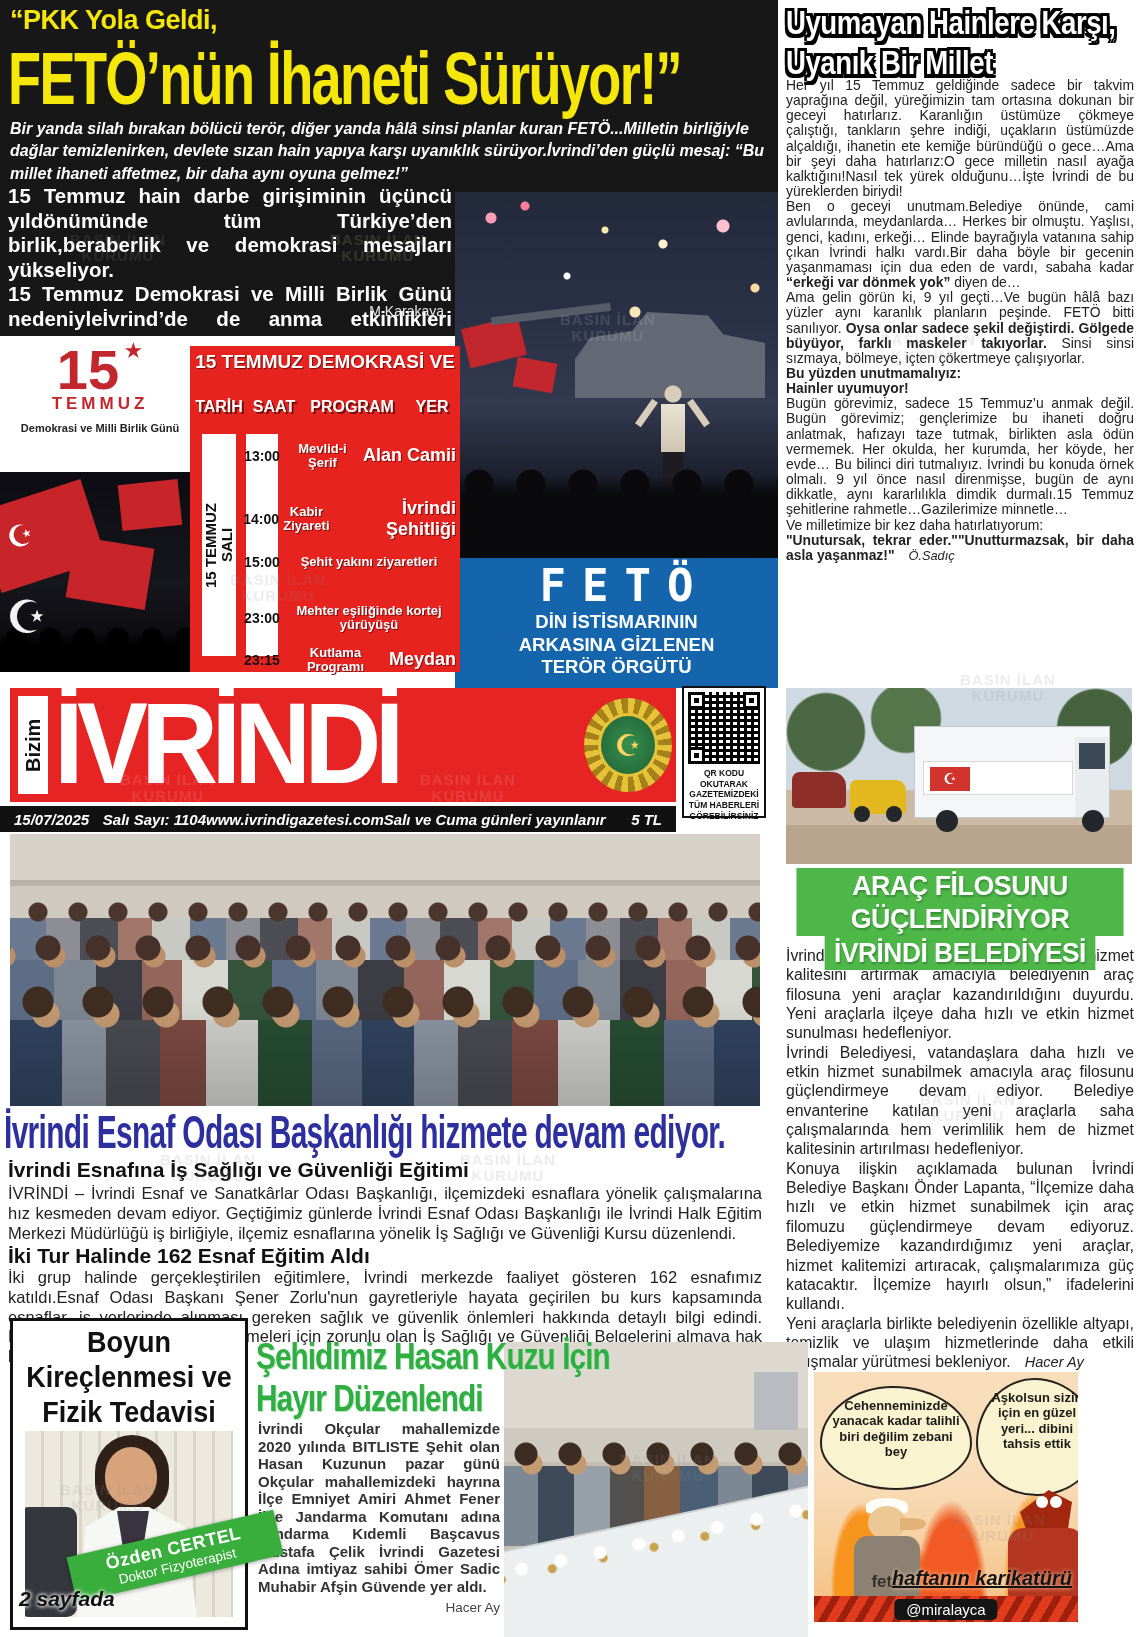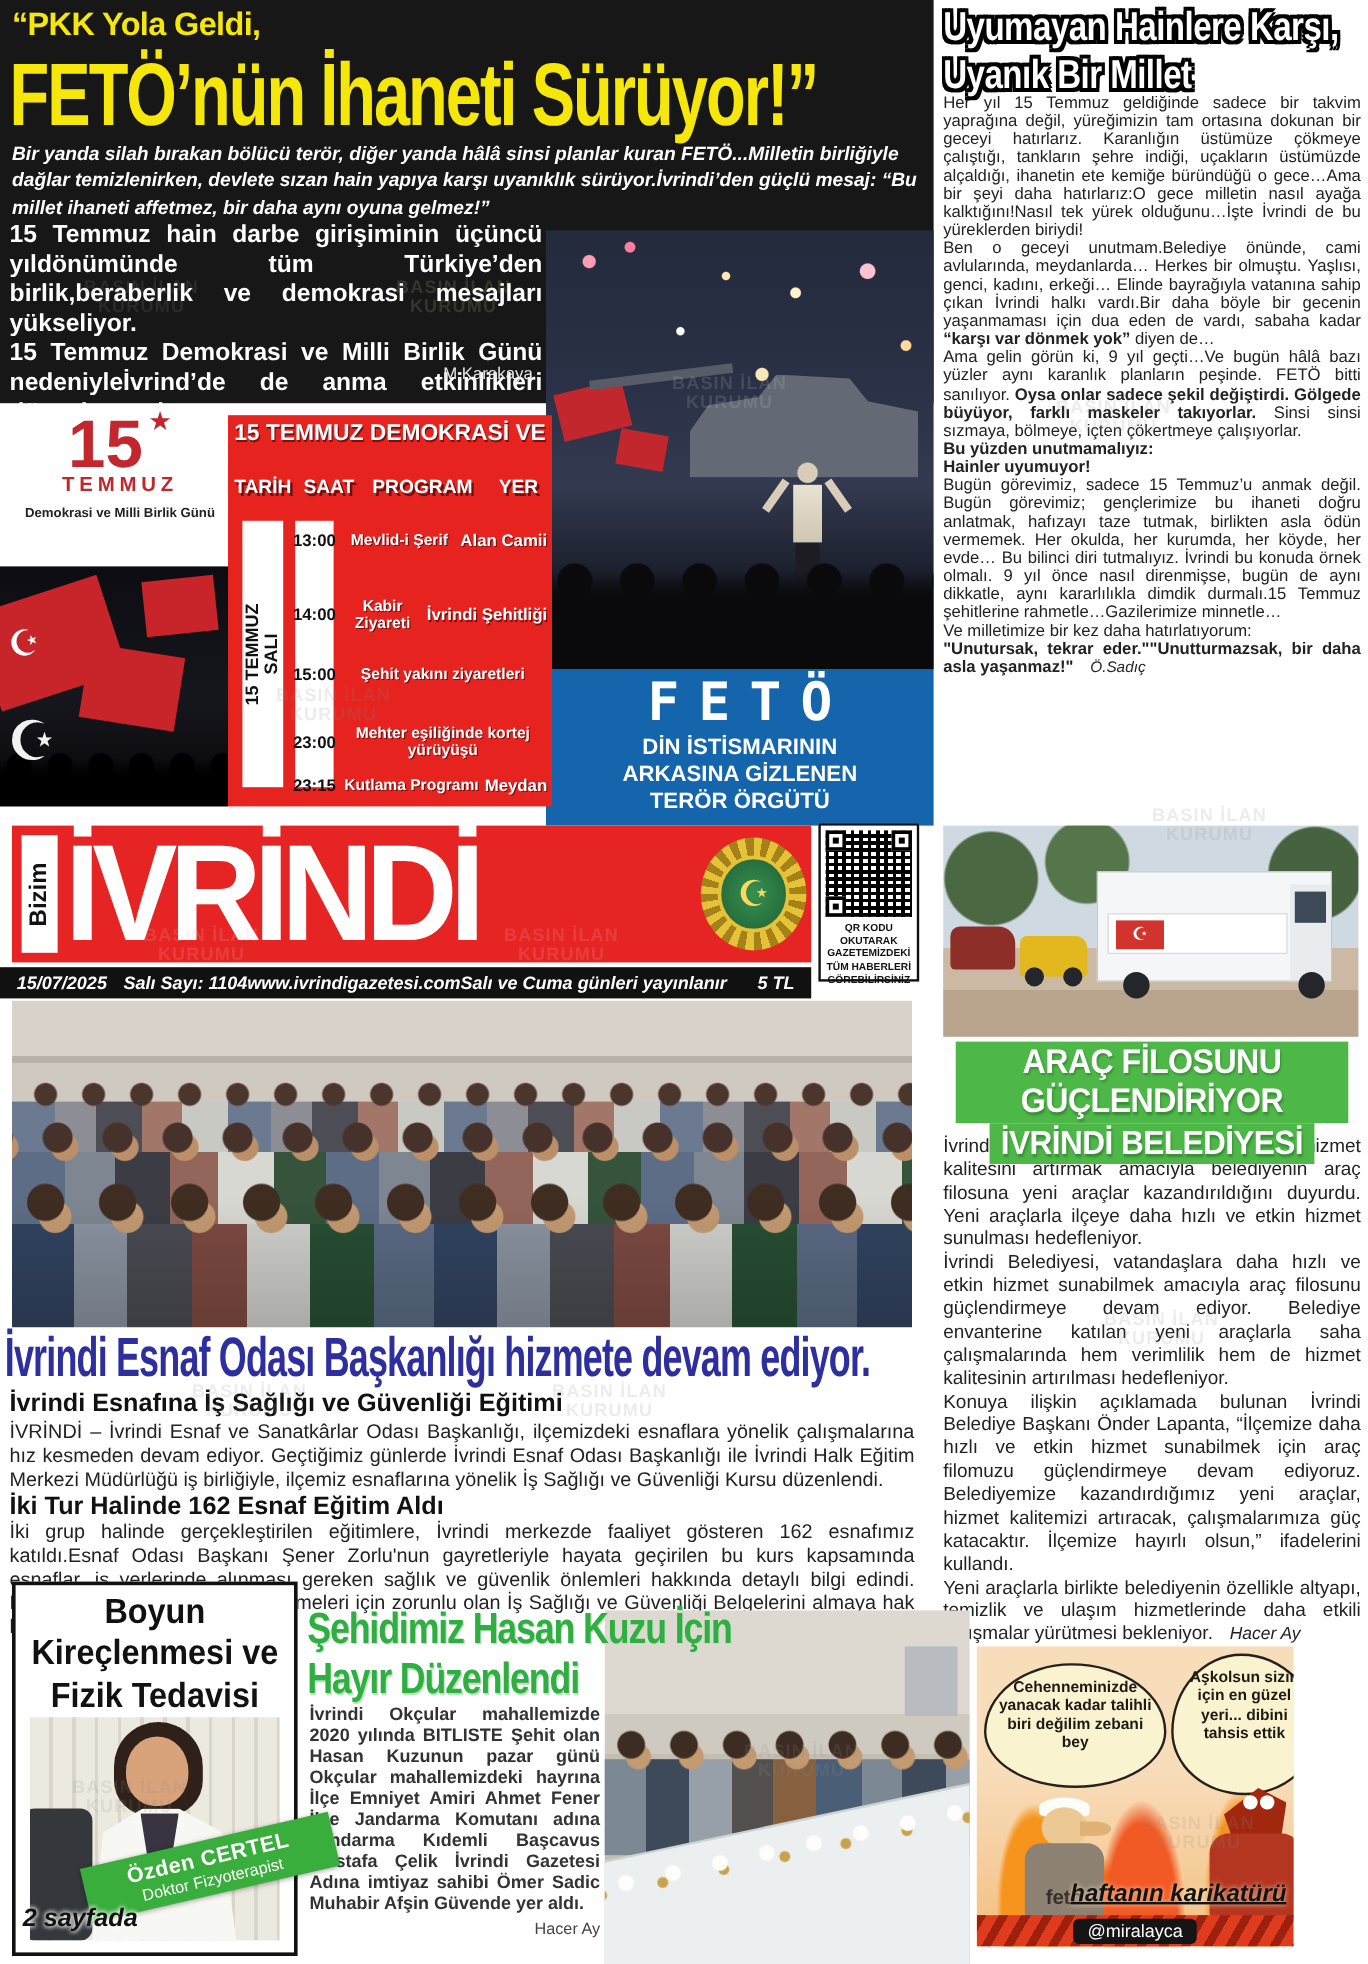--- a/index.html
+++ b/index.html
@@ -94,21 +94,21 @@
   .program-cols span:nth-child(3){width:104px;text-align:center;}
   .program-cols span:nth-child(4){flex:1;text-align:center;}
   .date-strip{position:absolute;left:12px;top:88px;width:34px;height:222px;background:#fff;color:#111;}
   .date-strip .rot{position:absolute;left:0;top:0;width:100%;height:100%;
       writing-mode:vertical-rl;transform:rotate(180deg);display:flex;align-items:center;justify-content:center;
       font-weight:bold;font-size:15px;white-space:pre-line;text-align:center;line-height:1.05;}
   .time-strip{position:absolute;left:56px;top:88px;width:32px;height:222px;background:#fff;}
   .prow{position:absolute;left:52px;width:214px;display:flex;align-items:center;gap:3px;}
   .prow .ptime{width:40px;text-align:center;color:#111;font-weight:bold;font-size:14px;}
   .prow .pprog{flex:1;text-align:center;font-weight:bold;font-size:13px;line-height:1.05;text-shadow:1px 1px 0 #7a1010;}
-  .prow .pyer{font-weight:bold;font-size:14px;text-align:right;text-shadow:1px 1px 0 #7a1010;}
+  .prow .pyer{font-weight:bold;font-size:18px;text-align:right;text-shadow:1px 1px 0 #7a1010;}
   .r1{top:96px;} .r2{top:152px;} .r3{top:208px;} .r4{top:258px;} .r5{top:300px;}
 
   
   .right-col{position:absolute;left:786px;top:4px;width:348px;z-index:1;}
   .outline-head{font-weight:bold;font-size:30px;color:#fff;white-space:nowrap;letter-spacing:-.5px;
      transform:scale(.92,1.12);transform-origin:0 0;
      text-shadow:-3px -3px 0 #000,3px -3px 0 #000,-3px 3px 0 #000,3px 3px 0 #000,0 -3px 0 #000,0 3px 0 #000,-3px 0 0 #000,3px 0 0 #000;}
   .oh2{margin-top:6px;}
   .rt-body{font-size:13.9px;line-height:1.09;text-align:justify;color:#222;}
   .rt-body p{margin:0;}
@@ -426,21 +426,21 @@
       <span class="pprog">Kutlama Programı</span>
       <span class="pyer">Meydan</span>
     </div>
   </section>
 
   <section class="right-col">
     <div class="outline-head">Uyumayan Hainlere Karşı,</div>
     <div class="outline-head oh2">Uyanık Bir Millet</div>
     <div class="rt-body body-list">
         <p><span>Her yıl 15 Temmuz geldiğinde sadece bir takvim yaprağına değil, yüreğimizin tam ortasına dokunan bir geceyi hatırlarız. Karanlığın üstümüze çökmeye çalıştığı, tankların şehre indiği, uçakların üstümüzde alçaldığı, ihanetin ete kemiğe büründüğü o gece…Ama bir şeyi daha hatırlarız:O gece milletin nasıl ayağa kalktığını!Nasıl tek yürek olduğunu…İşte İvrindi de bu yüreklerden biriydi!</span></p>
-        <p><span>Ben o geceyi unutmam.Belediye önünde, cami avlularında, meydanlarda… Herkes bir olmuştu. Yaşlısı, genci, kadını, erkeği… Elinde bayrağıyla vatanına sahip çıkan İvrindi halkı vardı.Bir daha böyle bir gecenin yaşanmaması için dua eden de vardı, sabaha kadar </span><span class="b">“karşı var dönmek yok”</span><span> diyen de…</span></p>
+        <p><span>Ben o geceyi unutmam.Belediye önünde, cami avlularında, meydanlarda… Herkes bir olmuştu. Yaşlısı, genci, kadını, erkeği… Elinde bayrağıyla vatanına sahip çıkan İvrindi halkı vardı.Bir daha böyle bir gecenin yaşanmaması için dua eden de vardı, sabaha kadar </span><span class="b">“erkeği var dönmek yok”</span><span> diyen de…</span></p>
         <p><span>Ama gelin görün ki, 9 yıl geçti…Ve bugün hâlâ bazı yüzler aynı karanlık planların peşinde. FETÖ bitti sanılıyor. </span><span class="b">Oysa onlar sadece şekil değiştirdi. Gölgede büyüyor, farklı maskeler takıyorlar.</span><span> Sinsi sinsi sızmaya, bölmeye, içten çökertmeye çalışıyorlar.</span></p>
         <p><span class="b">Bu yüzden unutmamalıyız:</span></p>
         <p><span class="b">Hainler uyumuyor!</span></p>
         <p><span>Bugün görevimiz, sadece 15 Temmuz’u anmak değil. Bugün görevimiz; gençlerimize bu ihaneti doğru anlatmak, hafızayı taze tutmak, birlikten asla ödün vermemek. Her okulda, her kurumda, her köyde, her evde… Bu bilinci diri tutmalıyız. İvrindi bu konuda örnek olmalı. 9 yıl önce nasıl direnmişse, bugün de aynı dikkatle, aynı kararlılıkla dimdik durmalı.15 Temmuz şehitlerine rahmetle…Gazilerimize minnetle…</span></p>
         <p><span>Ve milletimize bir kez daha hatırlatıyorum:</span></p>
         <p><span class="b">"Unutursak, tekrar eder.""Unutturmazsak, bir daha asla yaşanmaz!"</span><span class="by">Ö.Sadıç</span></p>
       </div>
   </section>
 
   <header class="masthead">

